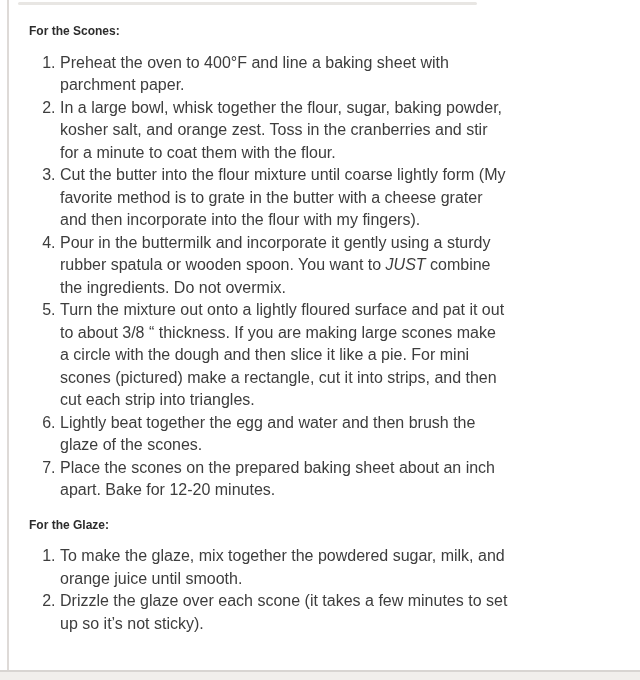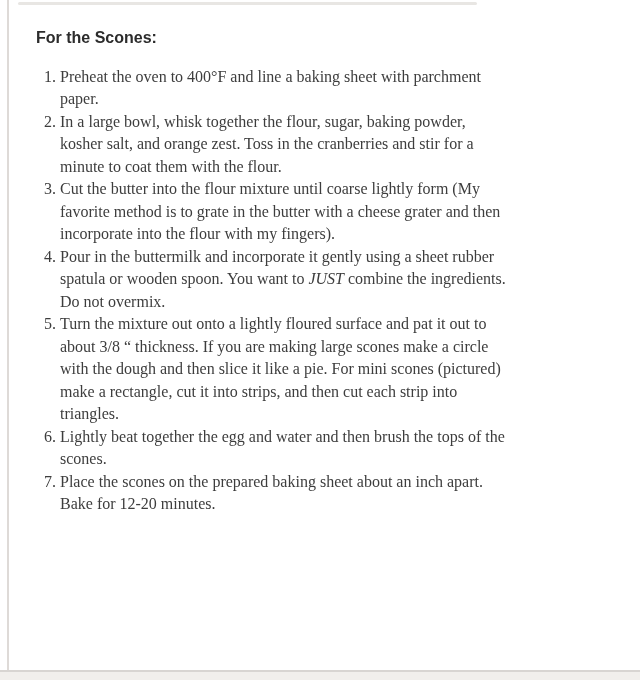--- a/index.html
+++ b/index.html
@@ -34,33 +34,32 @@
     border-radius: 2px;
     background: #e8e6e3;
   }
   .content {
     position: absolute;
     left: 20px;
     top: 11px;
     width: 488px;
   }
   h3 {
-    font-size: 16px;
+    font-size: 12px;
     font-weight: 700;
     color: #2c2c2c;
-    margin: 16px;
+    margin: 9px;
     line-height: 22.5px;
   }
   h3.glaze-heading {
     margin-top: 12px;
   }
   ol {
     margin: 8px 0 12px 0;
     padding-left: 40px;
-    font-family: Liberation Serif, serif;
   }
   ol li {
     margin: 0;
     padding: 0;
     color: #3d3d3d;
   }
   em {
     font-style: italic;
   }
   .bottom-line {
@@ -87,24 +86,29 @@
 <div class="top-rule"></div>
 
 <div class="content">
 
   <h3 class="scones-heading">For the Scones:</h3>
 
   <ol>
     <li>Preheat the oven to 400°F and line a baking sheet with parchment paper.</li>
     <li>In a large bowl, whisk together the flour, sugar, baking powder, kosher salt, and orange zest. Toss in the cranberries and stir for a minute to coat them with the flour.</li>
     <li>Cut the butter into the flour mixture until coarse lightly form (My favorite method is to grate in the butter with a cheese grater and then incorporate into the flour with my fingers).</li>
-    <li><span>Pour in the buttermilk and incorporate it gently using a sheet rubber spatula or wooden spoon. You want to </span><em>JUST</em><span> combine the ingredients. Do not overmix.</span></li>
+    <li><span>Pour in the buttermilk and incorporate it gently using a sturdy rubber spatula or wooden spoon. You want to </span><em>JUST</em><span> combine the ingredients. Do not overmix.</span></li>
     <li>Turn the mixture out onto a lightly floured surface and pat it out to about 3/8 “ thickness. If you are making large scones make a circle with the dough and then slice it like a pie. For mini scones (pictured) make a rectangle, cut it into strips, and then cut each strip into triangles.</li>
-    <li>Lightly beat together the egg and water and then brush the tops of the scones.</li>
+    <li>Lightly beat together the egg and water and then brush the glaze of the scones.</li>
     <li>Place the scones on the prepared baking sheet about an inch apart. Bake for 12-20 minutes.</li>
   </ol>
 
+  <h3 class="glaze-heading">For the Glaze:</h3>
 
+  <ol>
+    <li>To make the glaze, mix together the powdered sugar, milk, and orange juice until smooth.</li>
+    <li>Drizzle the glaze over each scone (it takes a few minutes to set up so it’s not sticky).</li>
+  </ol>
 
 </div>
 
 <div class="bottom-line"></div>
 <div class="bottom-strip"></div>
 
 </body></html>

